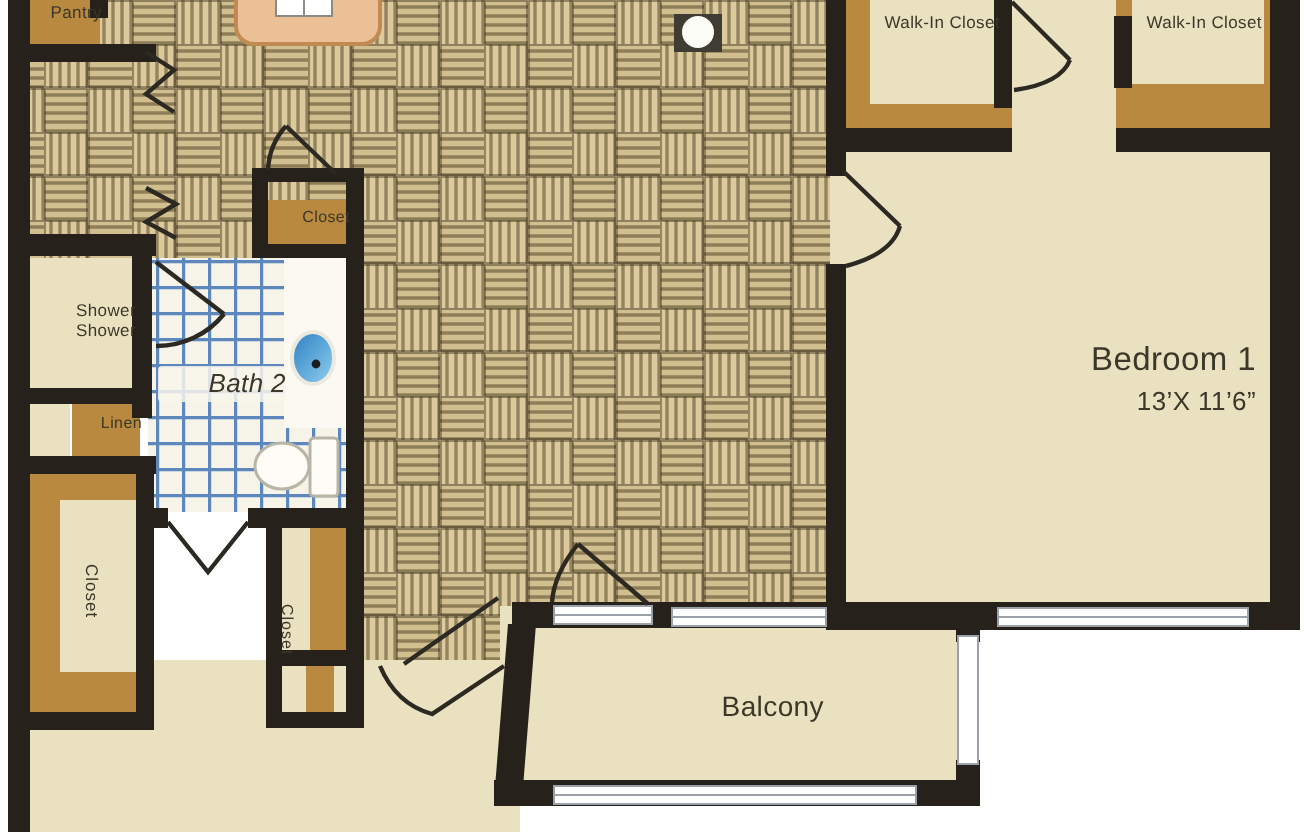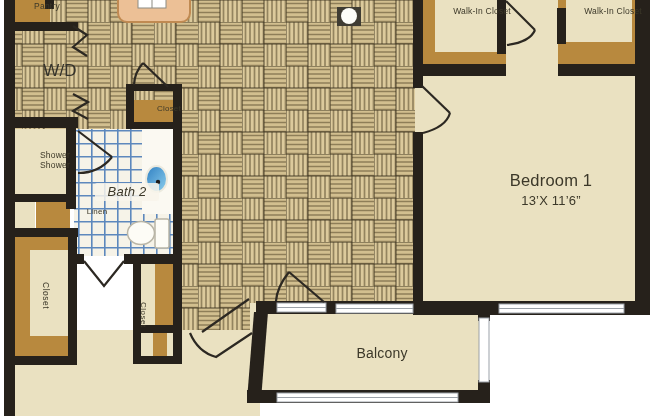--- a/index.html
+++ b/index.html
@@ -2,35 +2,35 @@
 <html><head>
 <meta charset="utf-8">
 <style>
   html,body{margin:0;padding:0;background:#ffffff;}
   #plan{
     position:relative;width:652px;height:416px;overflow:hidden;
     font-family:"Liberation Sans", sans-serif;background:#ffffff;
   }
   #plan svg{position:absolute;left:0;top:0;}
   .lbl{
-    position:absolute;color:#3c3829;text-align:center;line-height:1.2;
-    letter-spacing:.2px;z-index:5;white-space:normal;margin-left:16px;
+    position:absolute;color:#3c3829;text-align:right;line-height:1.2;
+    letter-spacing:.2px;z-index:5;white-space:normal;
   }
   .vlabel{
     position:absolute;color:#3c3829;z-index:5;
     writing-mode:vertical-rl;text-align:center;letter-spacing:.5px;
   }
   .lbl-pantry{left:11px;top:1px;width:40px;font-size:8.5px;}
   .lbl-wd{left:17px;top:61px;width:54px;font-size:17px;color:#35332c;}
   .lbl-walkin1{left:432px;top:6px;width:68px;font-size:8.5px;}
   .lbl-walkin2{left:563px;top:6px;width:68px;font-size:8.5px;}
   .lbl-closet-top{left:131px;top:104px;width:44px;font-size:8px;}
   .lbl-shower{left:10px;top:150px;width:58px;font-size:8.5px;}
   .lbl-bath2{left:79px;top:183px;width:64px;font-size:13px;background:rgba(248,245,235,.85);border-radius:2px;padding:1px 0;font-style:italic;}
-  .lbl-linen{left:35px;top:207px;width:36px;font-size:8px;padding-left:28px;}
+  .lbl-linen{left:35px;top:207px;width:36px;font-size:8px;}
   .vlabel-closet-left{left:41px;top:266px;height:60px;font-size:8.5px;}
   .vlabel-closet-narrow{left:139px;top:289px;height:52px;font-size:8px;}
   .lbl-living{left:254px;top:146px;width:106px;background:#ede4c4;padding:3px 0 4px 0;z-index:5;}
   .lbl-living .nm{font-size:14.5px;display:block;color:#3c3829;}
   .lbl-living .dim{font-size:11.5px;display:block;color:#3c3829;margin-top:1px;}
   .lbl-bedroom1{left:442px;top:171px;width:186px;}
   .lbl-bedroom1 .nm{font-size:16.5px;display:block;color:#3c3829;}
   .lbl-bedroom1 .dim{font-size:13px;display:block;color:#3c3829;margin-top:2px;}
   .lbl-balcony{left:320px;top:345px;width:92px;font-size:14px;}
 </style>
@@ -170,21 +170,20 @@
     <path d="M324 302 L289 272"></path>
     <path d="M289 272 Q277 287 276 301"></path>
     <path d="M422 86 L450 113"></path>
     <path d="M450 113 Q446 127 423 133"></path>
     <path d="M506 1 L535 30"></path>
     <path d="M535 30 Q530 42 507 45"></path>
   </g>
 </svg>
 
   <div class="lbl lbl-pantry">Pantry</div>
-  <div class="lbl lbl-wd">W/D</div>
   <div class="lbl lbl-walkin1">Walk-In Closet</div>
   <div class="lbl lbl-walkin2">Walk-In Closet</div>
   <div class="lbl lbl-closet-top">Closet</div>
   <div class="lbl lbl-shower">Shower Shower</div>
   <div class="lbl lbl-bath2">Bath 2</div>
   <div class="lbl lbl-linen">Linen</div>
   <div class="vlabel vlabel-closet-left">Closet</div>
   <div class="vlabel vlabel-closet-narrow">Closet</div>
   <div class="lbl-living">
     <span class="nm">Living</span>

